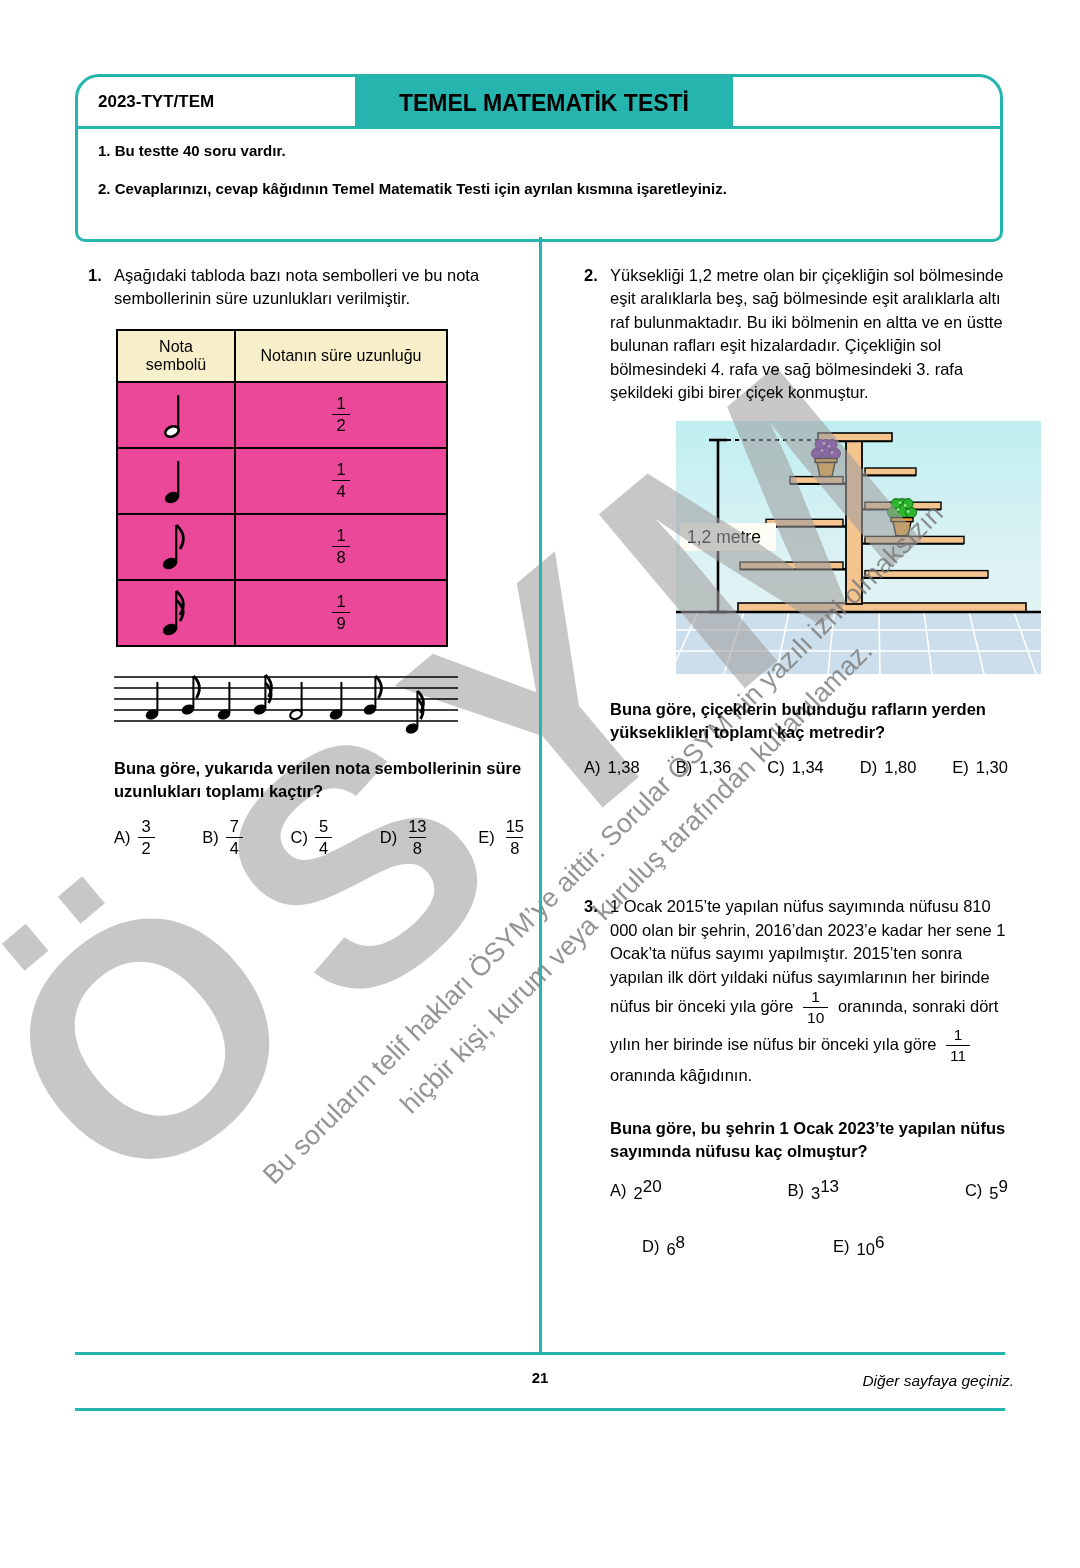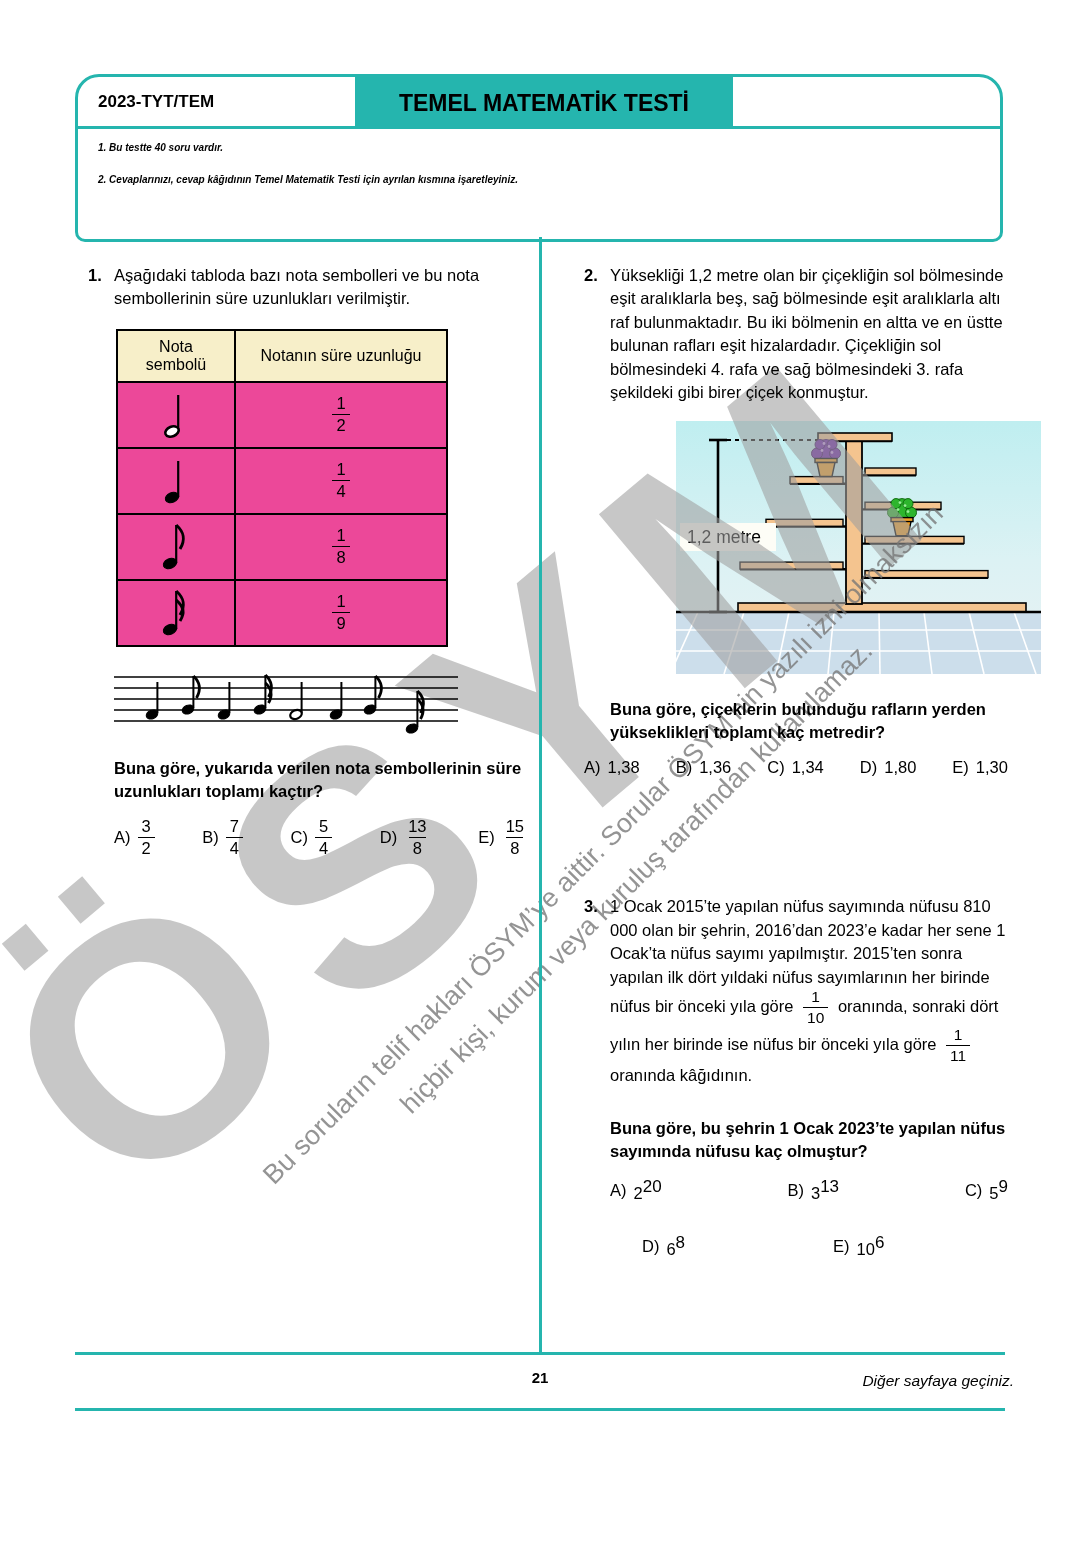--- a/index.html
+++ b/index.html
@@ -37,21 +37,21 @@
   .hcell-left {
     width:280px; border-right:3px solid #25b5ae; border-bottom:3px solid #25b5ae;
     display:flex; align-items:center; padding-left:20px;
     font-weight:bold; font-size:17px;
   }
   .hcell-title {
     width:372px; background:#25b5ae; display:flex; align-items:center; justify-content:center;
     font-weight:bold; font-size:23px; color:#000;
   }
   .hcell-right { flex:1; border-left:3px solid #25b5ae; border-bottom:3px solid #25b5ae; }
-  .instructions { padding:13px 20px 0 20px; font-weight:bold; font-size:10px;font-style:italic; }
+  .instructions { padding:13px 20px 0 20px; font-weight:bold; font-size:15px; }
   .instructions p { margin-bottom:21px; }
   
   .vdivider { position:absolute; left:539px; top:237px; width:3px; height:1115px; background:#25b5ae; z-index:4; }
   .hline { position:absolute; left:75px; width:930px; height:3px; background:#25b5ae; z-index:4; }
   .hline.top-rule { top:1352px; }
   .hline.bottom-rule { top:1408px; }
   .page-number { position:absolute; left:0; top:1369px; width:1080px; text-align:center; font-weight:bold; font-size:15px; z-index:4; }
   .next-page { position:absolute; right:66px; top:1372px; font-style:italic; font-size:15.5px; z-index:4; }
   .col-left  { position:absolute; left:88px;  top:264px; width:440px; }
   .col-right { position:absolute; left:584px; top:264px; width:424px; }

